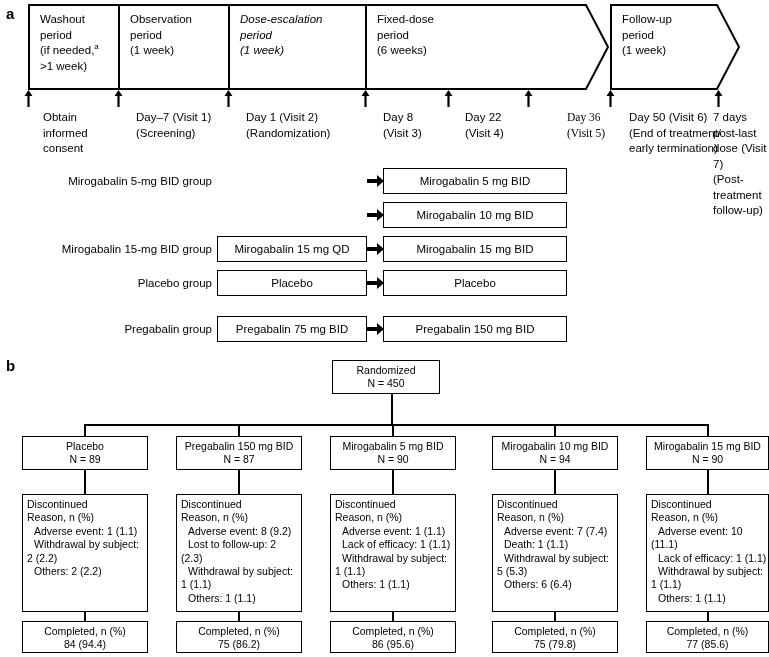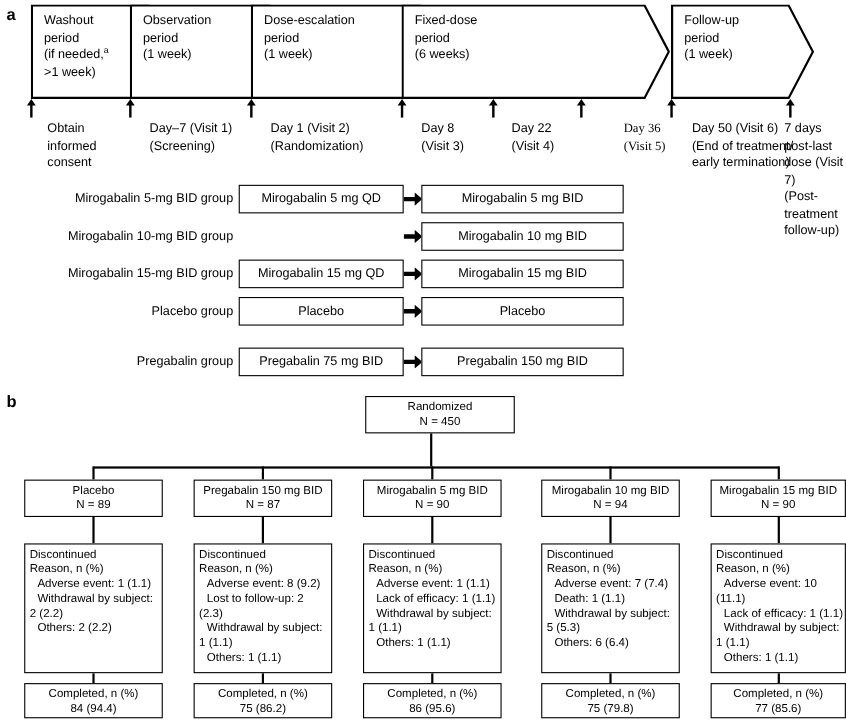--- a/index.html
+++ b/index.html
@@ -68,21 +68,21 @@
           <polygon points="1,1 107,1 129,43 107,85 1,85" fill="#fff" stroke="#000" stroke-width="2"></polygon>
         </svg>
         <div class="chev-label"><div>Washout</div><div>period</div><div>(if needed,<sup>a</sup></div><div>&gt;1 week)</div></div>
       </div>
       <div class="chev-wrap" style="left: 118px; width: 150px; height: 86px;">
         <svg class="chev-svg" width="150" height="86" viewBox="0 0 150 86">
           <polygon points="1,1 127,1 149,43 127,85 1,85" fill="#fff" stroke="#000" stroke-width="2"></polygon>
         </svg>
         <div class="chev-label"><div>Observation</div><div>period</div><div>(1 week)</div></div>
       </div>
-      <div class="chev-wrap" style="left: 228px; width: 177px; height: 86px;">
+      <div class="chev-wrap" style="left: 228px; width: 177px; height: 86px; font-style: italic;">
         <svg class="chev-svg" width="177" height="86" viewBox="0 0 177 86">
           <polygon points="1,1 154,1 176,43 154,85 1,85" fill="#fff" stroke="#000" stroke-width="2"></polygon>
         </svg>
         <div class="chev-label"><div>Dose-escalation</div><div>period</div><div>(1 week)</div></div>
       </div>
       <div class="chev-wrap" style="left: 365px; width: 244px; height: 86px;">
         <svg class="chev-svg" width="244" height="86" viewBox="0 0 244 86">
           <polygon points="1,1 221,1 243,43 221,85 1,85" fill="#fff" stroke="#000" stroke-width="2"></polygon>
         </svg>
         <div class="chev-label"><div>Fixed-dose</div><div>period</div><div>(6 weeks)</div></div>
@@ -142,30 +142,28 @@
           <polygon points="4.5,0 8.5,6 5.6,6 5.6,17 3.4,17 3.4,6 0.5,6" fill="#000"></polygon>
         </svg>
       </div>
       <div class="tick-label" style="left: 672px; top: 110px;"><div>7 days post-last</div><div>dose (Visit 7)</div><div>(Post-treatment</div><div>follow-up)</div></div>
     </div>
 </div>
 
 <div id="group-rows">
     <div class="grp-row" style="top: 0px;">
       <div class="grp-name">Mirogabalin 5-mg BID group</div>
-      <div class="grp-box left">Mirogabalin 5 mg QD</div>
       <div class="grp-arrow">
         <svg width="17" height="12" viewBox="0 0 17 12">
           <polygon points="0,4 10,4 10,0 17,6 10,12 10,8 0,8" fill="#000"></polygon>
         </svg>
       </div>
       <div class="grp-box right">Mirogabalin 5 mg BID</div>
     </div>
     <div class="grp-row" style="top: 34px;">
-      <div class="grp-name">Mirogabalin 10-mg BID group</div>
       <div class="grp-arrow">
         <svg width="17" height="12" viewBox="0 0 17 12">
           <polygon points="0,4 10,4 10,0 17,6 10,12 10,8 0,8" fill="#000"></polygon>
         </svg>
       </div>
       <div class="grp-box right">Mirogabalin 10 mg BID</div>
     </div>
     <div class="grp-row" style="top: 68px;">
       <div class="grp-name">Mirogabalin 15-mg BID group</div>
       <div class="grp-box left">Mirogabalin 15 mg QD</div>
@@ -194,21 +192,21 @@
           <polygon points="0,4 10,4 10,0 17,6 10,12 10,8 0,8" fill="#000"></polygon>
         </svg>
       </div>
       <div class="grp-box right">Pregabalin 150 mg BID</div>
     </div>
   </div>
 
 <div id="panel-b">
   <div class="panel-letter" style="left:6px;top:2px;">b</div>
 
-  <div class="node center" id="randomized-node" style="left:332px;top:4px;width:136px;height:34px;">
+  <div class="node center" id="randomized-node" style="left:332px;top:4px;width:108px;height:34px;">
     <div class="inner">
       <div>Randomized</div>
       <div>N = 450</div>
     </div>
   </div>
 
   <div id="consort-lines">
       <div class="line vline" style="left: 391px; top: 38px; height: 30px;"></div>
       <div class="line hline" style="left: 85px; top: 68px; width: 622.5px;"></div>
       <div class="line vline" style="left: 84px; top: 68px; height: 12px;"></div>

